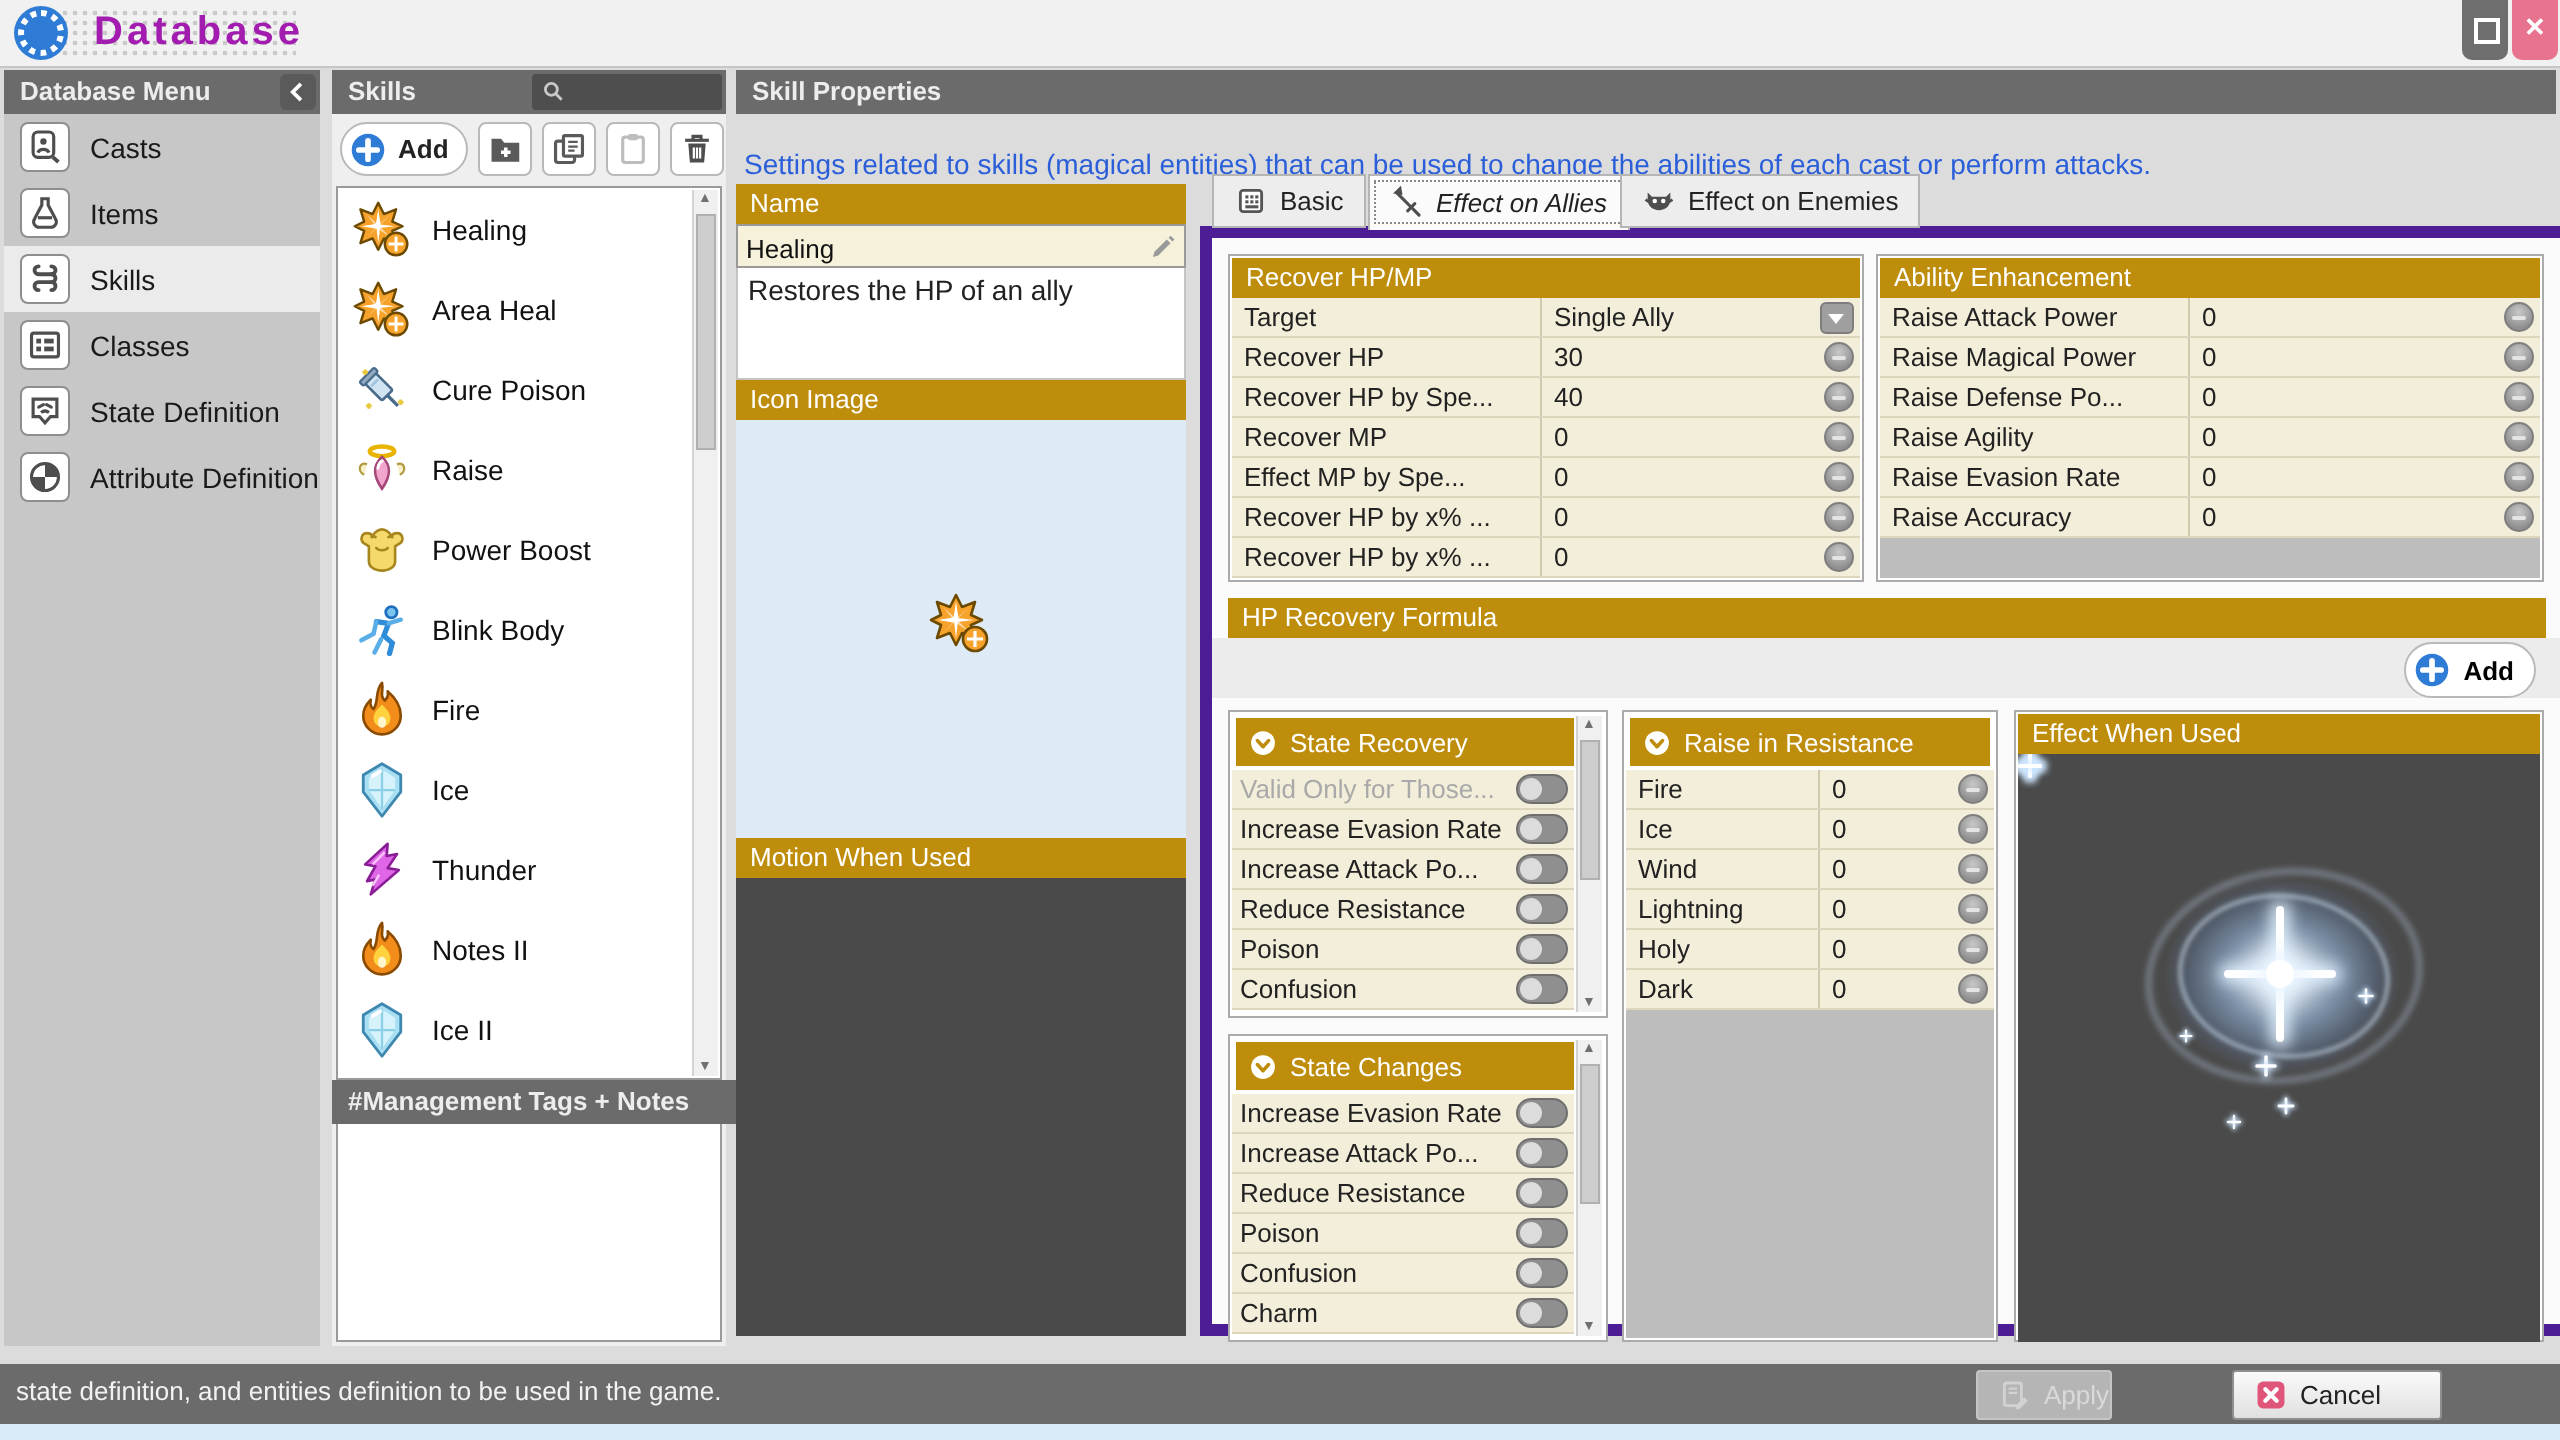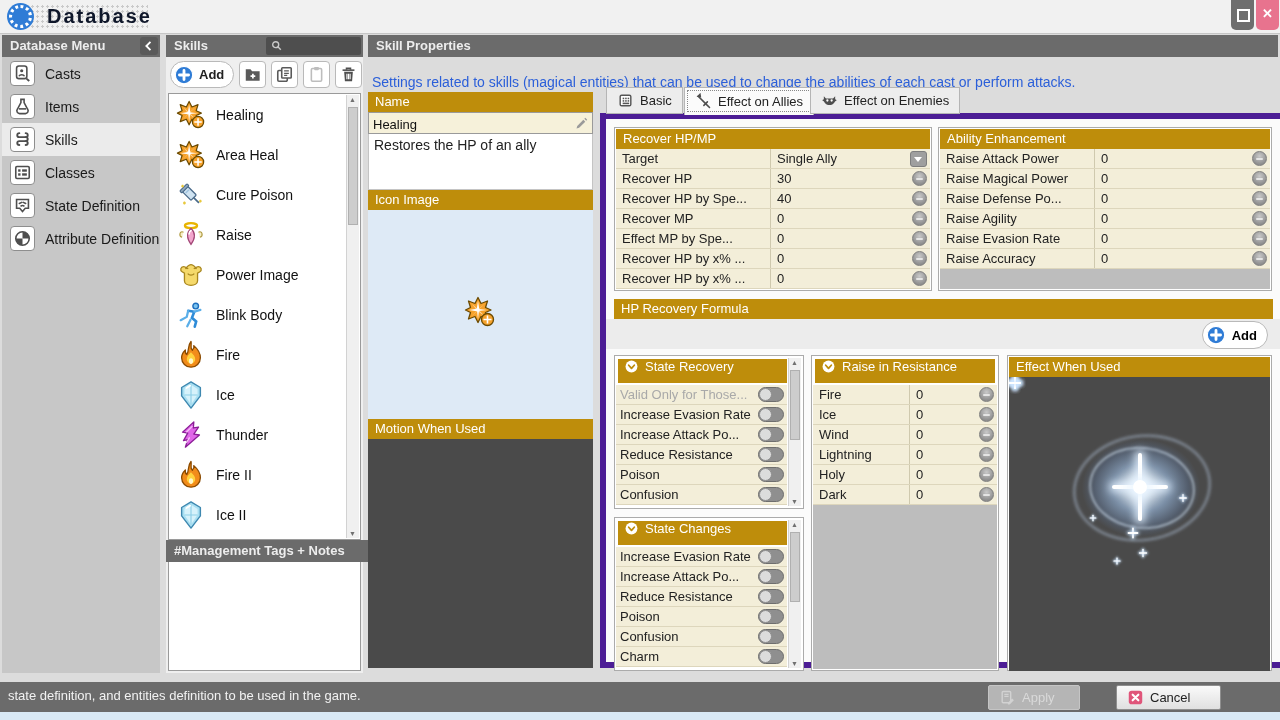--- a/index.html
+++ b/index.html
@@ -7,21 +7,21 @@
        font-family:"Liberation Sans",sans-serif;-webkit-font-smoothing:antialiased}
   .icn{display:inline-block;width:18px;height:18px;flex:0 0 auto}
   .icn svg{width:100%;height:100%;display:block}
 
   
   .titlebar{position:absolute;left:0;top:0;width:1280px;height:33px;background:#F1F1F1;border-bottom:1px solid #C6C6C6}
   .halftone{position:absolute;left:30px;top:4px;width:118px;height:25px;
             background:radial-gradient(#C9C9C9 1.1px,transparent 1.3px) 0 0/5px 5px}
   .app-logo{position:absolute;left:9px;top:5px;width:23px;height:23px;border-radius:50%;
             background:#2F7CD6;border:3px dotted #fff;box-sizing:border-box;box-shadow:0 0 0 2px #2F7CD6}
-  .title-text{position:absolute;left:47px;top:5px;font-size:20px;font-weight:bold;color:#0f172a;letter-spacing:2px}
+  .title-text{position:absolute;left:47px;top:5px;font-size:20px;font-weight:bold;color:#a21caf;letter-spacing:2px}
   .wbtn{position:absolute;top:0;width:23px;height:30px;border-radius:0 0 5px 5px}
   .wbtn.max{left:1231px;background:#6E6E6E}
   .wbtn.max::after{content:"";position:absolute;left:6px;top:9px;width:9px;height:9px;border:2px solid #fff}
   .wbtn.close{left:1256px;background:#E8738E}
   .wbtn.close::after{content:"✕";position:absolute;left:0;top:6px;width:23px;text-align:center;color:#fff;font-weight:bold;font-size:13px}
 
   
   .panel-header{height:22px;background:#6B6B6B;color:#EDEDED;font-weight:bold;font-size:13px;line-height:22px;
                 padding:0 8px;box-sizing:border-box;position:relative}
   .gold{background:#BE8D0B;color:#fff;font-size:13px;line-height:20px;height:20px;padding:0 7px;
@@ -101,21 +101,21 @@
         position:relative;box-sizing:border-box}
   .drop::after{content:"";position:absolute;left:3px;top:5px;border:4px solid transparent;border-top:5px solid #fff}
   .tog{display:inline-block;width:26px;height:15px;border-radius:8px;background:#8F8F8F;border:1px solid #6E6E6E;
        position:relative;box-sizing:border-box;margin-right:3px}
   .tog::before{content:"";position:absolute;left:0;top:0;width:13px;height:13px;border-radius:50%;background:#DCDCDC;
                border:1px solid #8E8E8E;box-sizing:border-box}
   .tg-row{height:20px;display:flex;align-items:center;background:#F3EED9;border-bottom:1px solid #DDD6BC;
           font-size:13px;color:#222;padding-left:4px;box-sizing:border-box}
   .tg-row .tg-label{flex:1;white-space:nowrap;overflow:hidden}
   .tg-row .muted{color:#A9A9A9}
-  .fold{display:flex;gap:6px;background:#BE8D0B;color:#fff;font-size:13px;height:24px;
+  .fold{display:flex;align-items:center;gap:6px;background:#BE8D0B;color:#fff;font-size:13px;height:24px;
         padding:0 6px;margin:2px 15px 2px 2px;box-sizing:border-box}
   .fold .icn{width:15px;height:15px}
   .filler{flex:1;background:#BDBDBD}
 
   #recover-sect{left:8px;top:8px;width:318px}
   #ability-sect{left:332px;top:8px;width:334px;height:164px;display:flex;flex-direction:column}
   #formula-bar{position:absolute;left:8px;top:180px;width:659px}
   #add-row{position:absolute;left:0;top:200px;width:674px;height:30px;background:#ECECEC}
   .add-btn2{position:absolute;right:12px;top:2px;display:inline-flex;align-items:center;gap:6px;height:26px;
             background:#fff;border:1px solid #B9B9B9;border-radius:14px;padding:0 10px 0 3px;font-size:13px;font-weight:bold}
@@ -162,21 +162,21 @@
   .spk:nth-of-type(10){left:78px;top:135px;transform:scale(.55)}
 
   
   .statusbar{position:absolute;left:0;top:682px;width:1280px;height:30px;background:#6B6B6B}
   .status-msg{position:absolute;left:8px;top:6px;font-size:13px;color:#F2F2F2}
   .sbtn{position:absolute;top:3px;height:25px;display:inline-flex;align-items:center;gap:6px;
         background:linear-gradient(#FAFAFA,#E0E0E0);border:1px solid #8F8F8F;border-radius:2px;
         font-size:13px;color:#222;padding:0 10px;box-sizing:border-box}
   .sbtn .icn{width:17px;height:17px}
   .sbtn.disabled{background:#B5B5B5;color:#D9D9D9;border-color:#C5C5C5}
-  #apply-btn{left:988px;width:92px}
+  #apply-btn{left:988px;width:68px}
   #ok-btn{left:1124px;width:94px}
   #cancel-btn{left:1116px;width:105px}
   .bottom-strip{position:absolute;left:0;top:712px;width:1280px;height:8px;background:#D9E9F5}
 </style>
 </head>
 <body>
 
 <div class="titlebar">
   <span class="halftone"></span>
   <span class="app-logo"></span>
@@ -387,21 +387,21 @@
           </span>
           <span class="skill-label">Raise</span>
         </div>
         <div class="skill-item">
           <span class="icn sk">
             <svg viewBox="0 0 32 32">
               <path d="M8 7c-3 0-4 4-1.5 5.5L9 14v8c0 3 3 5 7 5s7-2 7-5v-8l2.5-1.5C28 11 27 7 24 7c-2 0-3 1.5-3 1.5C20 6 17 5 16 5s-4 1-5 3.5c0 0-1-1.5-3-1.5z" fill="#F5D96B" stroke="#A8861E" stroke-width="1.4"></path>
               <path d="M12.5 14.5c1.8 2.2 5.2 2.2 7 0M10 9.5c1-1 2-1 3 0M19 9.5c1-1 2-1 3 0" fill="none" stroke="#A8861E" stroke-width="1.3"></path>
             </svg>
           </span>
-          <span class="skill-label">Power Image</span>
+          <span class="skill-label">Power Boost</span>
         </div>
         <div class="skill-item">
           <span class="icn sk">
             <svg viewBox="0 0 32 32" fill="none" stroke-linecap="round">
               <circle cx="21" cy="6.5" r="3" fill="#7CC4F0" stroke="#1E6FBE" stroke-width="1.5"></circle>
               <path d="M13 11.5l6.5 1L17 19l4.5 4-1.5 5.5" stroke="#2E8CD8" stroke-width="2.8"></path>
               <path d="M13 11.5l-1.5 6.5L5 21.5M19.5 12.5l6.5-2M12 28l3.5-7" stroke="#5AAEE8" stroke-width="2.4"></path>
             </svg>
           </span>
           <span class="skill-label">Blink Body</span>
@@ -437,21 +437,21 @@
           <span class="skill-label">Thunder</span>
         </div>
         <div class="skill-item">
           <span class="icn sk">
             <svg viewBox="0 0 32 32">
               <path d="M16 1.5c1 5-1.5 6.5 1.5 9.5 1.5-1.5 2-3 1.5-5 3.5 3 7 7.5 7 13a10 10 0 0 1-20 0c0-4 2-6.5 4-8.5-.5 2.5 0 4 1.5 5C14.5 11 12 6 16 1.5z" fill="#F28C1A" stroke="#8a4a00" stroke-width="1.4" stroke-linejoin="round"></path>
               <path d="M16 13c2.5 2.5 4.5 4.5 4.5 7.5a4.5 4.5 0 0 1-9 0c0-3 2-5 4.5-7.5z" fill="#FFD23E"></path>
               <ellipse cx="16" cy="22.5" rx="2.2" ry="3" fill="#FFF6CC"></ellipse>
             </svg>
           </span>
-          <span class="skill-label">Fire II</span>
+          <span class="skill-label">Notes II</span>
         </div>
         <div class="skill-item">
           <span class="icn sk">
             <svg viewBox="0 0 32 32">
               <path d="M16 2l10 6v9L16 30 6 17V8z" fill="#A8DFF2" stroke="#3E88B0" stroke-width="1.5" stroke-linejoin="round"></path>
               <path d="M16 5l7 4.5V16l-7 10-7-10V9.5z" fill="#D6F2FB"></path>
               <path d="M16 5v21M9 16h14" stroke="#8ECFE8" stroke-width="1.2"></path>
               <path d="M11 8.5l4-2.5" stroke="#fff" stroke-width="2" stroke-linecap="round"></path>
             </svg>
           </span>
@@ -517,21 +517,21 @@
               <rect x="15" y="8" width="2.2" height="2.2"></rect>
               <rect x="8" y="11.5" width="2.2" height="2.2"></rect>
               <rect x="11.5" y="11.5" width="2.2" height="2.2"></rect>
               <rect x="15" y="11.5" width="2.2" height="2.2"></rect>
               <rect x="8" y="15" width="9.2" height="2.2"></rect>
             </g>
           </svg>
         </span>
         <span>Basic</span>
       </div>
-      <div class="tab active" style="left: 316px;">
+      <div class="tab active" style="left: 316px; font-style: italic;">
         <span class="icn">
           <svg viewBox="0 0 24 24" fill="none" stroke="#4e4e4e" stroke-width="2.2" stroke-linecap="round">
             <path d="M4.5 4.5L15 15"></path>
             <path d="M4.5 4.5l3 .5-.5-3z" fill="#4e4e4e"></path>
             <path d="M12.5 17.5l5-5"></path>
             <path d="M16 16l4.5 4.5"></path>
           </svg>
         </span>
         <span>Effect on Allies</span>
       </div>

